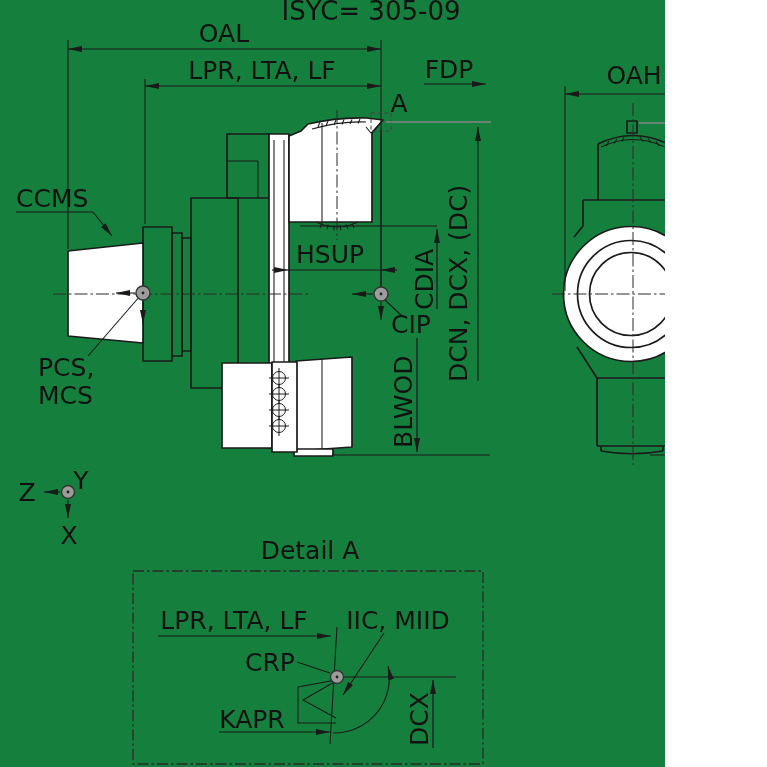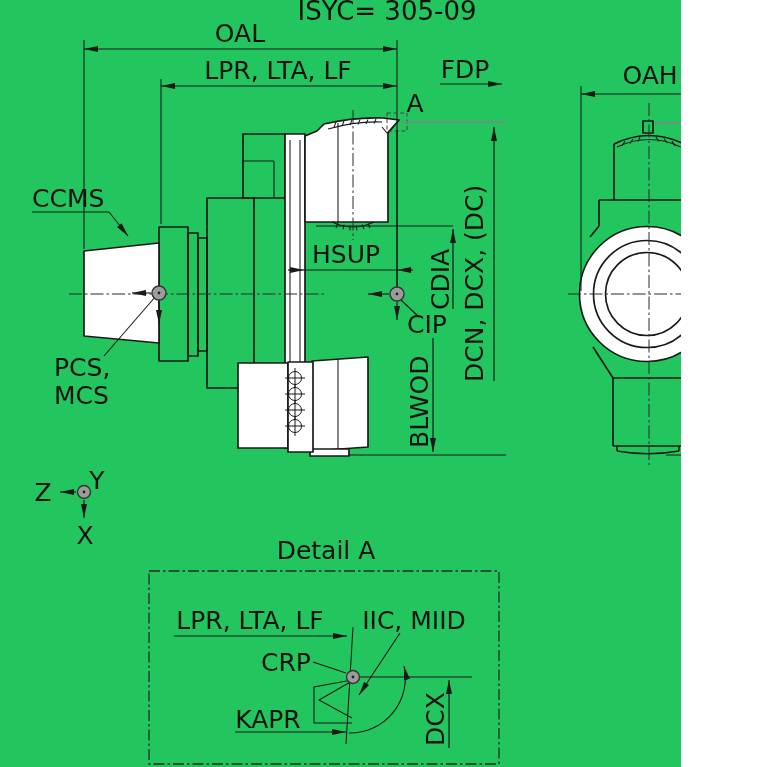--- a/index.html
+++ b/index.html
@@ -1,17 +1,17 @@
 <!DOCTYPE html>
 <html><head>
 <meta charset="utf-8">
 <style>
   html,body{margin:0;padding:0;background:#fff;}
-  .page{width:665px;height:767px;background:#22c55e;position:relative;overflow:hidden;
-        font-family:"DejaVu Sans","Liberation Sans",sans-serif;padding-left:16px;}
+  .page{width:665px;height:767px;background:#15803d;position:relative;overflow:hidden;
+        font-family:"DejaVu Sans","Liberation Sans",sans-serif;}
   svg{display:block;}
   text{font-family:"DejaVu Sans","Liberation Sans",sans-serif;fill:#111;}
   .lbl{font-size:25px;}
   .ttl{font-size:26px;}
   .ol{fill:none;stroke:#1a1a1a;stroke-width:1.7;stroke-linejoin:round;}
   .olw{fill:#ffffff;stroke:#1a1a1a;stroke-width:1.7;stroke-linejoin:round;}
   .tl{fill:none;stroke:#1a1a1a;stroke-width:1.05;}
   .dim{fill:none;stroke:#1a1a1a;stroke-width:1.2;}
   .ext{fill:none;stroke:#1a1a1a;stroke-width:1.05;}
   .extg{fill:none;stroke:#858585;stroke-width:1.3;}

